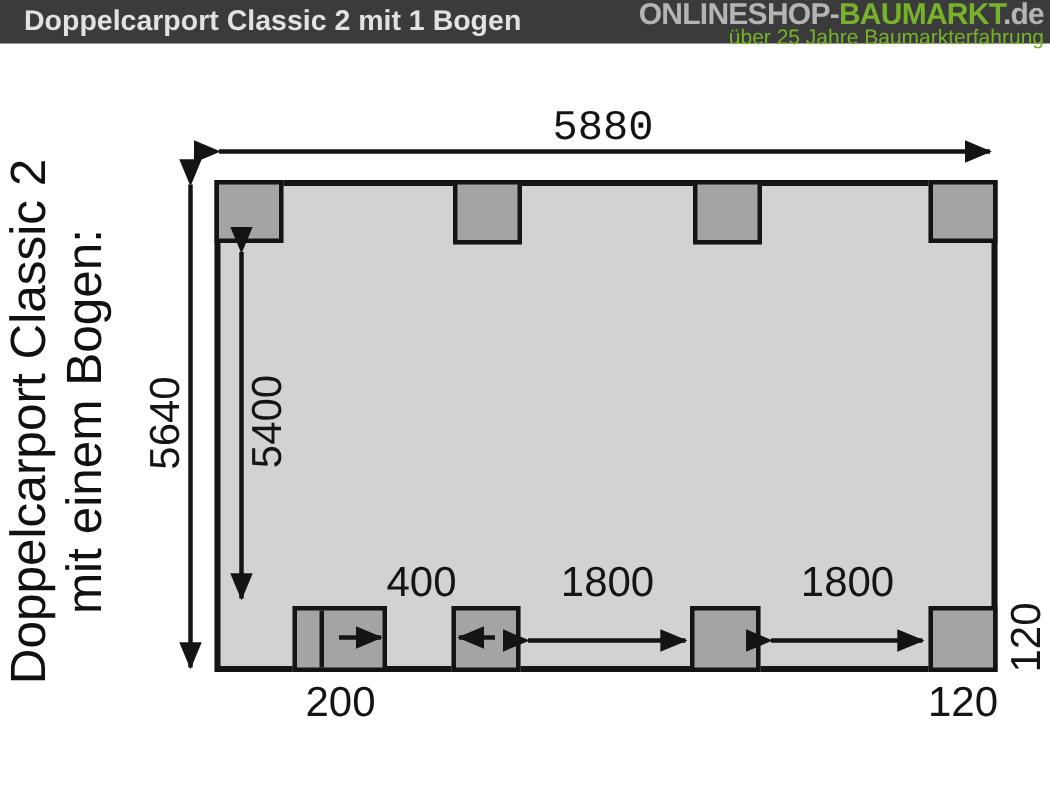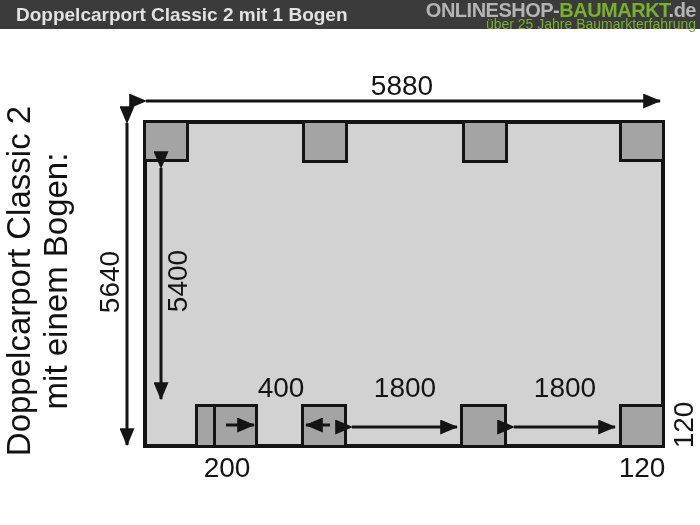--- a/index.html
+++ b/index.html
@@ -85,21 +85,21 @@
       <line x1="146" y1="101" x2="660" y2="101" marker-start="url(#ah)" marker-end="url(#ah)"></line>
       <line x1="127" y1="123" x2="127" y2="445" marker-start="url(#ah)" marker-end="url(#ah)"></line>
       <line x1="161" y1="168" x2="161" y2="399" marker-start="url(#ah)" marker-end="url(#ah)"></line>
       <line x1="352" y1="427" x2="457" y2="427" marker-start="url(#ah)" marker-end="url(#ah)"></line>
       <line x1="514" y1="427" x2="615" y2="427" marker-start="url(#ah)" marker-end="url(#ah)"></line>
       <line x1="226" y1="425" x2="254" y2="425" marker-end="url(#ah)"></line>
       <line x1="330" y1="425" x2="306" y2="425" marker-end="url(#ah)"></line>
     </g>
   </svg>
 
-  <div class="dim" style="left:402px; top:86px;">5880</div>
+  <div class="dim" style="left:402px; top:86px;font-family:Liberation Mono, monospace;">5880</div>
   <div class="dim rot" style="left:110px; top:282px;">5640</div>
   <div class="dim rot" style="left:178px; top:281px;">5400</div>
   <div class="dim" style="left:281px; top:388px;">400</div>
   <div class="dim" style="left:405px; top:388px;">1800</div>
   <div class="dim" style="left:565px; top:388px;">1800</div>
   <div class="dim" style="left:227px; top:468px;">200</div>
   <div class="dim" style="left:642px; top:468px;">120</div>
   <div class="dim rot" style="left:684px; top:425px;">120</div>
 
 </div>

